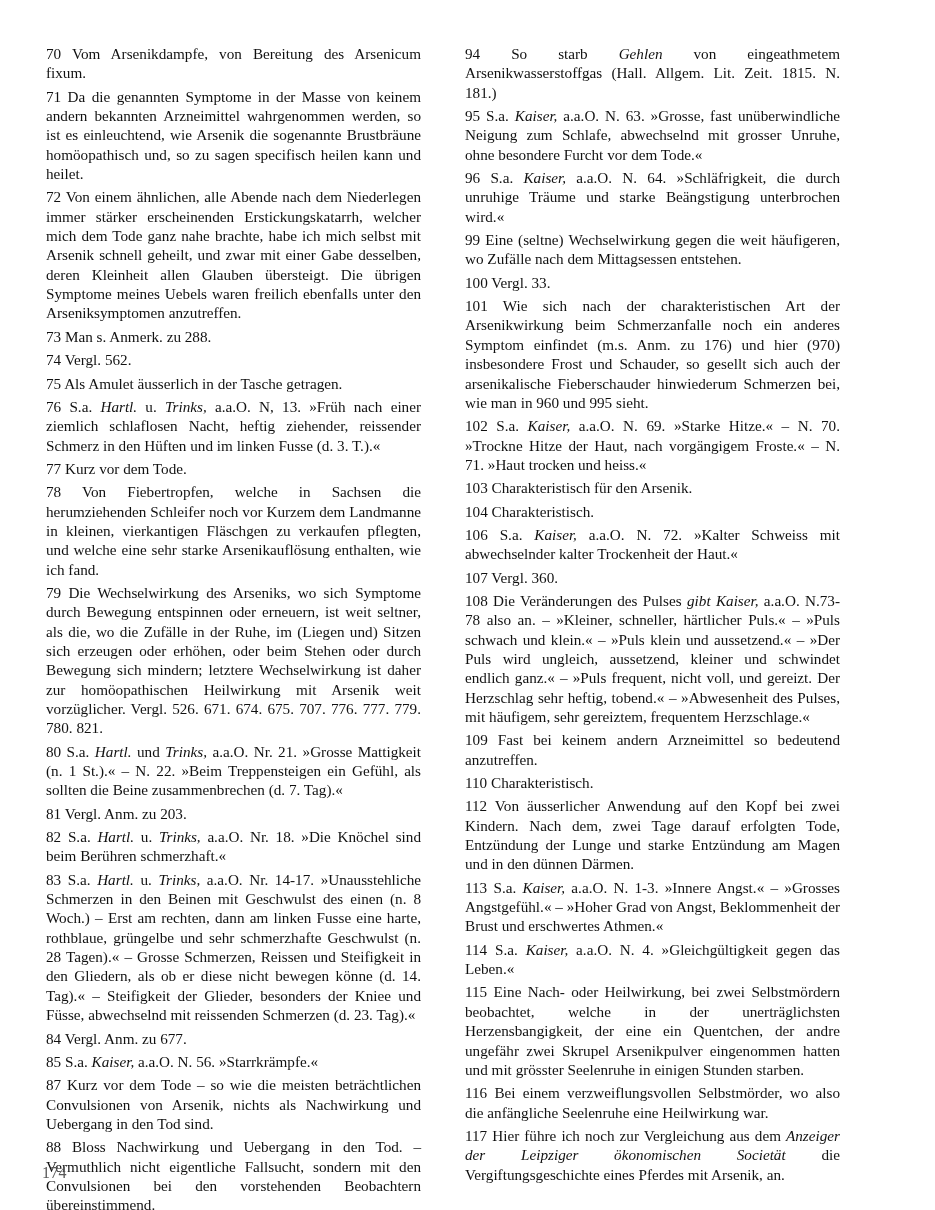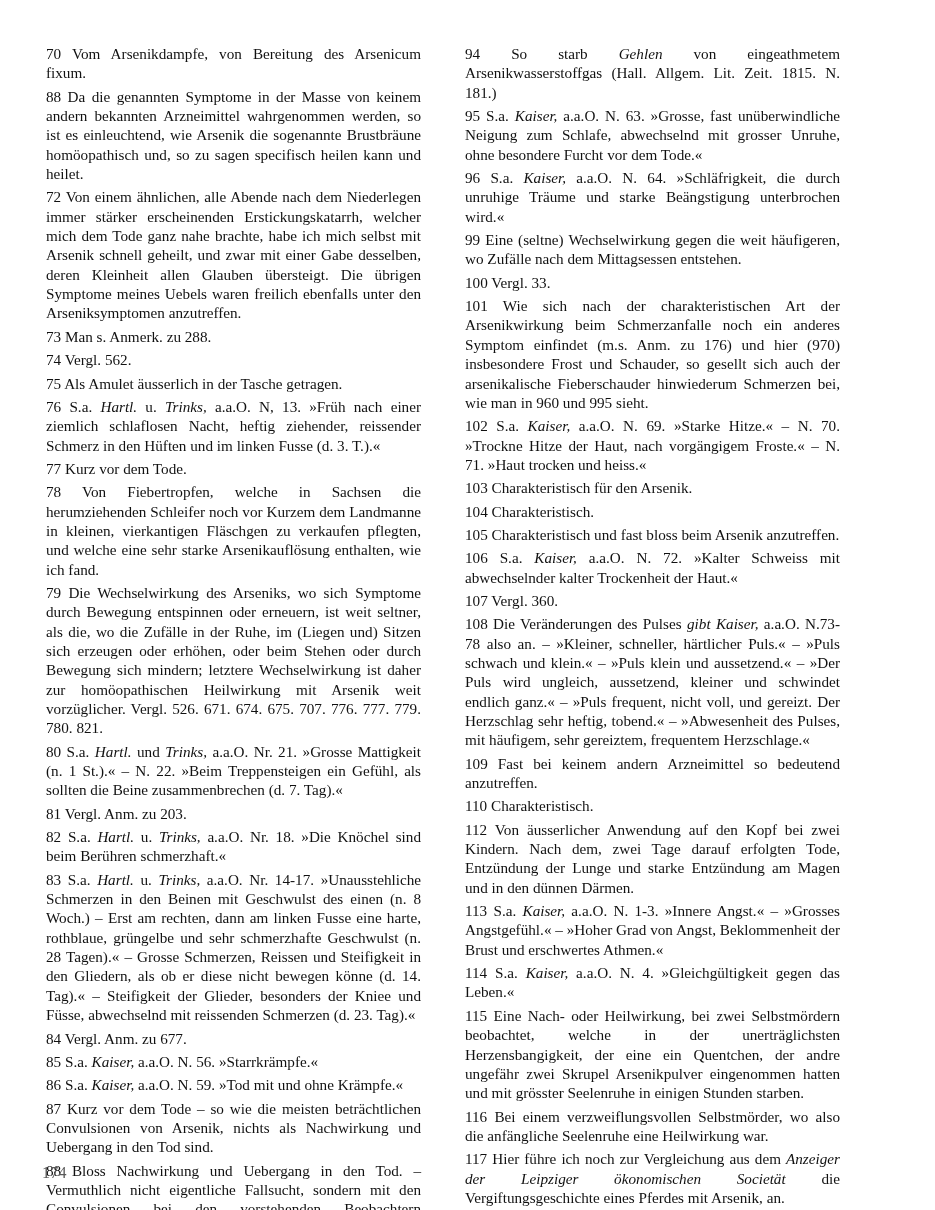--- a/index.html
+++ b/index.html
@@ -60,54 +60,52 @@
 </style>
 </head>
 <body>
 
 <div class="page">
 
   <div class="columns">
 
     <div class="col" id="left-col">
         <p class="note">70 Vom Arsenikdampfe, von Bereitung des Arsenicum fixum.</p>
-        <p class="note">88 Da die genannten Symptome in der Masse von keinem andern bekannten Arzneimittel wahrgenommen werden, so ist es einleuchtend, wie Arsenik die sogenannte Brustbräune homöopathisch und, so zu sagen specifisch heilen kann und heilet.</p>
+        <p class="note">71 Da die genannten Symptome in der Masse von keinem andern bekannten Arzneimittel wahrgenommen werden, so ist es einleuchtend, wie Arsenik die sogenannte Brustbräune homöopathisch und, so zu sagen specifisch heilen kann und heilet.</p>
         <p class="note">72 Von einem ähnlichen, alle Abende nach dem Niederlegen immer stärker erscheinenden Erstickungskatarrh, welcher mich dem Tode ganz nahe brachte, habe ich mich selbst mit Arsenik schnell geheilt, und zwar mit einer Gabe desselben, deren Kleinheit allen Glauben übersteigt. Die übrigen Symptome meines Uebels waren freilich ebenfalls unter den Arseniksymptomen anzutreffen.</p>
         <p class="note">73 Man s. Anmerk. zu 288.</p>
         <p class="note">74 Vergl. 562.</p>
         <p class="note">75 Als Amulet äusserlich in der Tasche getragen.</p>
         <p class="note">76 S.a. <i>Hartl.</i> u. <i>Trinks,</i> a.a.O. N, 13. »Früh nach einer ziemlich schlaflosen Nacht, heftig ziehender, reissender Schmerz in den Hüften und im linken Fusse (d. 3. T.).«</p>
         <p class="note">77 Kurz vor dem Tode.</p>
         <p class="note">78 Von Fiebertropfen, welche in Sachsen die herumziehenden Schleifer noch vor Kurzem dem Landmanne in kleinen, vierkantigen Fläschgen zu verkaufen pflegten, und welche eine sehr starke Arsenikauflösung enthalten, wie ich fand.</p>
         <p class="note">79 Die Wechselwirkung des Arseniks, wo sich Symptome durch Bewegung entspinnen oder erneuern, ist weit seltner, als die, wo die Zufälle in der Ruhe, im (Liegen und) Sitzen sich erzeugen oder erhöhen, oder beim Stehen oder durch Bewegung sich mindern; letztere Wechselwirkung ist daher zur homöopathischen Heilwirkung mit Arsenik weit vorzüglicher. Vergl. 526. 671. 674. 675. 707. 776. 777. 779. 780. 821.</p>
         <p class="note">80 S.a. <i>Hartl.</i> und <i>Trinks,</i> a.a.O. Nr. 21. »Grosse Mattigkeit (n. 1 St.).« – N. 22. »Beim Treppensteigen ein Gefühl, als sollten die Beine zusammenbrechen (d. 7. Tag).«</p>
         <p class="note">81 Vergl. Anm. zu 203.</p>
         <p class="note">82 S.a. <i>Hartl.</i> u. <i>Trinks,</i> a.a.O. Nr. 18. »Die Knöchel sind beim Berühren schmerzhaft.«</p>
         <p class="note">83 S.a. <i>Hartl.</i> u. <i>Trinks,</i> a.a.O. Nr. 14-17. »Unausstehliche Schmerzen in den Beinen mit Geschwulst des einen (n. 8 Woch.) – Erst am rechten, dann am linken Fusse eine harte, rothblaue, grüngelbe und sehr schmerzhafte Geschwulst (n. 28 Tagen).« – Grosse Schmerzen, Reissen und Steifigkeit in den Gliedern, als ob er diese nicht bewegen könne (d. 14. Tag).« – Steifigkeit der Glieder, besonders der Kniee und Füsse, abwechselnd mit reissenden Schmerzen (d. 23. Tag).«</p>
         <p class="note">84 Vergl. Anm. zu 677.</p>
         <p class="note">85 S.a. <i>Kaiser,</i> a.a.O. N. 56. »Starrkrämpfe.«</p>
-        <p class="note">86 S.a. <i>Kaiser,</i> a.a.O. N. 59. »Tod mit und ohne Krämpfe.«</p>
         <p class="note">87 Kurz vor dem Tode – so wie die meisten beträchtlichen Convulsionen von Arsenik, nichts als Nachwirkung und Uebergang in den Tod sind.</p>
         <p class="note">88 Bloss Nachwirkung und Uebergang in den Tod. – Vermuthlich nicht eigentliche Fallsucht, sondern mit den Convulsionen bei den vorstehenden Beobachtern übereinstimmend.</p>
         <p class="note">89 S.a. <i>Kaiser,</i> a.a. O N. 55. »Zittern.« Ferner: <i>Hartlaub</i> u. <i>Trinks,</i> a.a.O. N. 19. »Zittern in den Gliedern schon beim mässigen Gehen.«</p>
         <p class="note">40 Vom geschwefelten Arsenik, Realgar.</p>
         <p class="note">91 S.a. <i>Kaiser,</i> a.a.O. N. 60. »Blaue Flecken am Unterleibe, den Genitalien, dem Weissen des Auges.«</p>
       </div>
 
     <div class="col" id="right-col">
         <p class="note">94 So starb <i>Gehlen</i> von eingeathmetem Arsenikwasserstoffgas (Hall. Allgem. Lit. Zeit. 1815. N. 181.)</p>
         <p class="note">95 S.a. <i>Kaiser,</i> a.a.O. N. 63. »Grosse, fast unüberwindliche Neigung zum Schlafe, abwechselnd mit grosser Unruhe, ohne besondere Furcht vor dem Tode.«</p>
         <p class="note">96 S.a. <i>Kaiser,</i> a.a.O. N. 64. »Schläfrigkeit, die durch unruhige Träume und starke Beängstigung unterbrochen wird.«</p>
         <p class="note">99 Eine (seltne) Wechselwirkung gegen die weit häufigeren, wo Zufälle nach dem Mittagsessen entstehen.</p>
         <p class="note">100 Vergl. 33.</p>
         <p class="note">101 Wie sich nach der charakteristischen Art der Arsenikwirkung beim Schmerzanfalle noch ein anderes Symptom einfindet (m.s. Anm. zu 176) und hier (970) insbesondere Frost und Schauder, so gesellt sich auch der arsenikalische Fieberschauder hinwiederum Schmerzen bei, wie man in 960 und 995 sieht.</p>
         <p class="note">102 S.a. <i>Kaiser,</i> a.a.O. N. 69. »Starke Hitze.« – N. 70. »Trockne Hitze der Haut, nach vorgängigem Froste.« – N. 71. »Haut trocken und heiss.«</p>
         <p class="note">103 Charakteristisch für den Arsenik.</p>
         <p class="note">104 Charakteristisch.</p>
-        <p class="note">105 Charakteristisch und fast bloss beim Arsenik anzutreffen.</p>
         <p class="note">106 S.a. <i>Kaiser,</i> a.a.O. N. 72. »Kalter Schweiss mit abwechselnder kalter Trockenheit der Haut.«</p>
         <p class="note">107 Vergl. 360.</p>
         <p class="note">108 Die Veränderungen des Pulses <i>gibt Kaiser,</i> a.a.O. N.73-78 also an. – »Kleiner, schneller, härtlicher Puls.« – »Puls schwach und klein.« – »Puls klein und aussetzend.« – »Der Puls wird ungleich, aussetzend, kleiner und schwindet endlich ganz.« – »Puls frequent, nicht voll, und gereizt. Der Herzschlag sehr heftig, tobend.« – »Abwesenheit des Pulses, mit häufigem, sehr gereiztem, frequentem Herzschlage.«</p>
         <p class="note">109 Fast bei keinem andern Arzneimittel so bedeutend anzutreffen.</p>
         <p class="note">110 Charakteristisch.</p>
         <p class="note">112 Von äusserlicher Anwendung auf den Kopf bei zwei Kindern. Nach dem, zwei Tage darauf erfolgten Tode, Entzündung der Lunge und starke Entzündung am Magen und in den dünnen Därmen.</p>
         <p class="note">113 S.a. <i>Kaiser,</i> a.a.O. N. 1-3. »Innere Angst.« – »Grosses Angstgefühl.« – »Hoher Grad von Angst, Beklommenheit der Brust und erschwertes Athmen.«</p>
         <p class="note">114 S.a. <i>Kaiser,</i> a.a.O. N. 4. »Gleichgültigkeit gegen das Leben.«</p>
         <p class="note">115 Eine Nach- oder Heilwirkung, bei zwei Selbstmördern beobachtet, welche in der unerträglichsten Herzensbangigkeit, der eine ein Quentchen, der andre ungefähr zwei Skrupel Arsenikpulver eingenommen hatten und mit grösster Seelenruhe in einigen Stunden starben.</p>
         <p class="note">116 Bei einem verzweiflungsvollen Selbstmörder, wo also die anfängliche Seelenruhe eine Heilwirkung war.</p>

